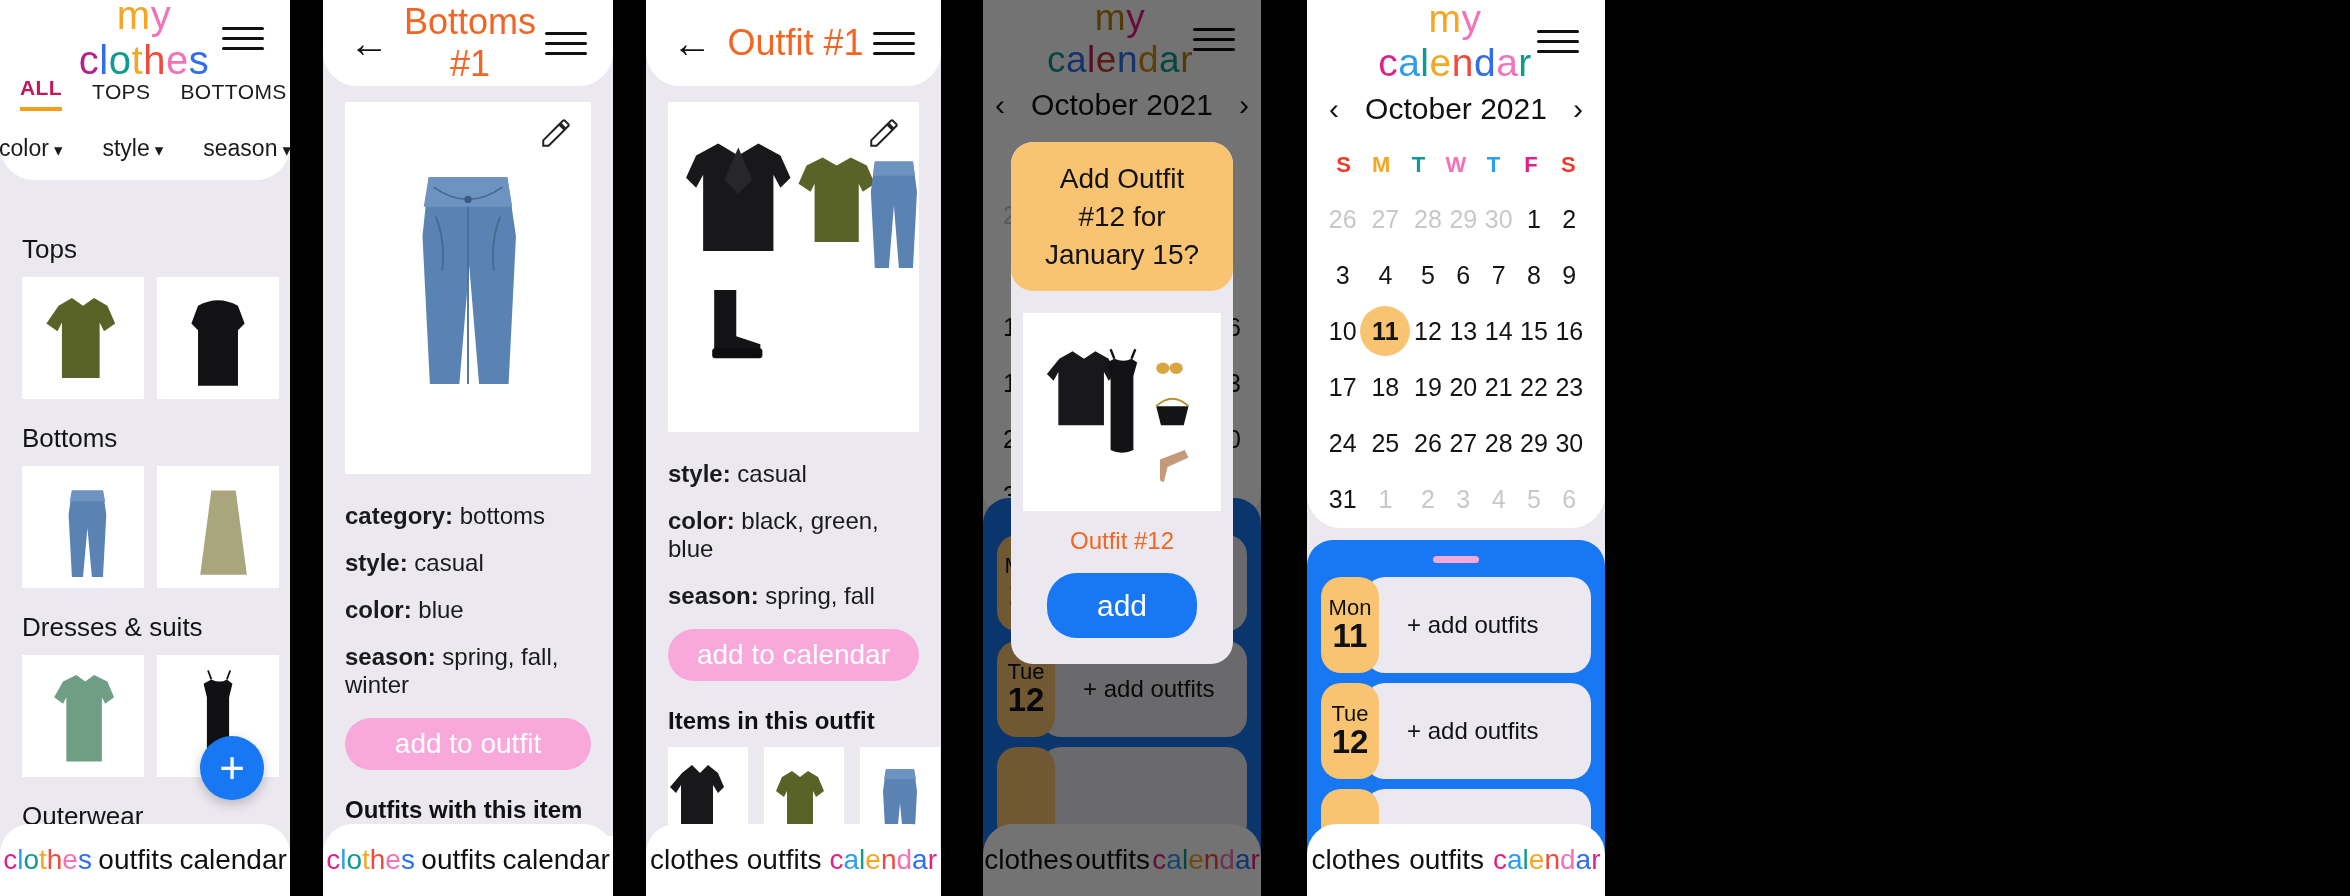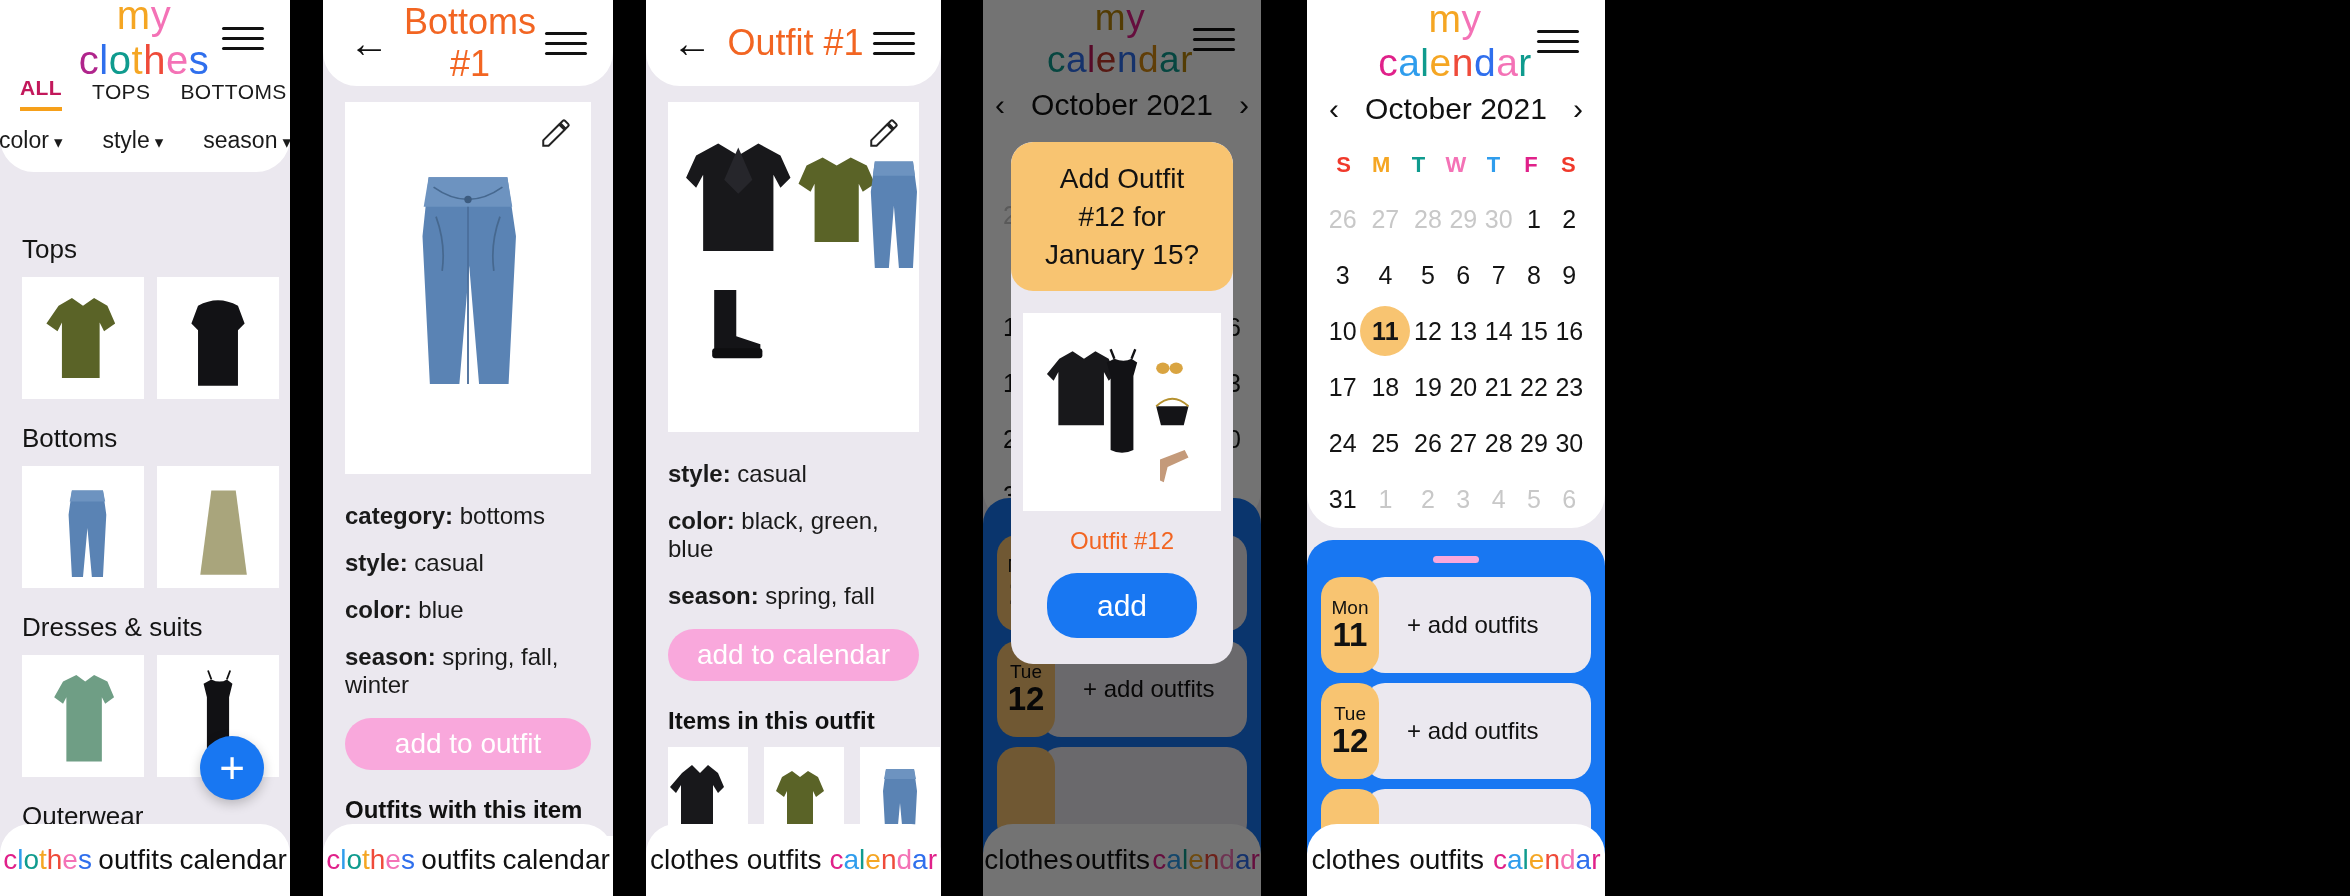--- a/index.html
+++ b/index.html
@@ -40,21 +40,21 @@
   .burger { width:42px; display:flex; flex-direction:column; gap:7px; cursor:pointer; }
   .burger i { display:block; height:3px; background:#111; border-radius:2px; }
 
   
   .tabs { display:flex; gap:30px; padding:0 20px 6px 20px; align-items:flex-end;
           font-size:21px; letter-spacing:.4px; overflow:hidden; white-space:nowrap; }
   .tab { color:#1a1a1a; padding-bottom:7px; cursor:pointer; }
   .tab.on { color:#c2185b; font-weight:700; border-bottom:4px solid #f6a01a; }
   .filters { display:flex; gap:40px; justify-content:center; padding:10px 0 18px 0;
              font-size:23px; color:#1a1a1a; }
-  .filters .f { cursor:pointer; }
+  .filters .f { cursor:pointer;margin-top:8px; }
   .chev { font-size:17px; margin-left:5px; }
 
   
   .content { position:absolute; left:0; right:0; bottom:0; overflow:hidden; }
   .sect { font-size:26px; color:#141414; padding:24px 22px 12px 22px; }
   .grid { display:flex; gap:13px; padding:0 0 0 22px; }
   .cell { width:122px; height:122px; background:#fff; flex:0 0 auto;
           display:flex; align-items:center; justify-content:center; overflow:hidden; }
 
   
@@ -106,21 +106,21 @@
                display:flex; align-items:center; justify-content:center; font-weight:700; }
 
   
   .sheet { position:absolute; left:0; right:0; bottom:0; top:498px; background:#1877f2;
            border-top-left-radius:26px; border-top-right-radius:26px; padding:12px 14px 0 14px;
            z-index:4; }
   .handle { width:46px; height:7px; border-radius:4px; background:#f9a8dc; margin:4px auto 14px auto; }
   .drow { display:flex; align-items:stretch; height:96px; margin-bottom:10px; position:relative; }
   .dbadge { width:58px; background:#f8c471; border-radius:20px; display:flex; flex-direction:column;
             align-items:center; justify-content:center; z-index:2; }
-  .dbadge .dn { font-size:19px; color:#111; line-height:1.05; }
+  .dbadge .dn { font-size:22px; color:#111; line-height:1.05; }
   .dbadge .dd { font-size:33px; font-weight:700; color:#111; line-height:1.05; }
   .dbody { flex:1; background:#ebe8ef; border-radius:20px; margin-left:-14px; padding-left:42px;
            display:flex; align-items:center; font-size:24px; color:#111; }
 
   
   .dim { position:absolute; inset:0; background:rgba(0,0,0,.55); z-index:20; }
   .modal { position:absolute; left:28px; right:28px; top:142px; background:#ebe8ef;
            border-radius:22px; z-index:21; overflow:hidden; padding-bottom:26px; }
   .modal-top { background:#f8c471; border-radius:22px; padding:18px 24px;
                text-align:center; font-size:28px; color:#111; line-height:1.35; }

